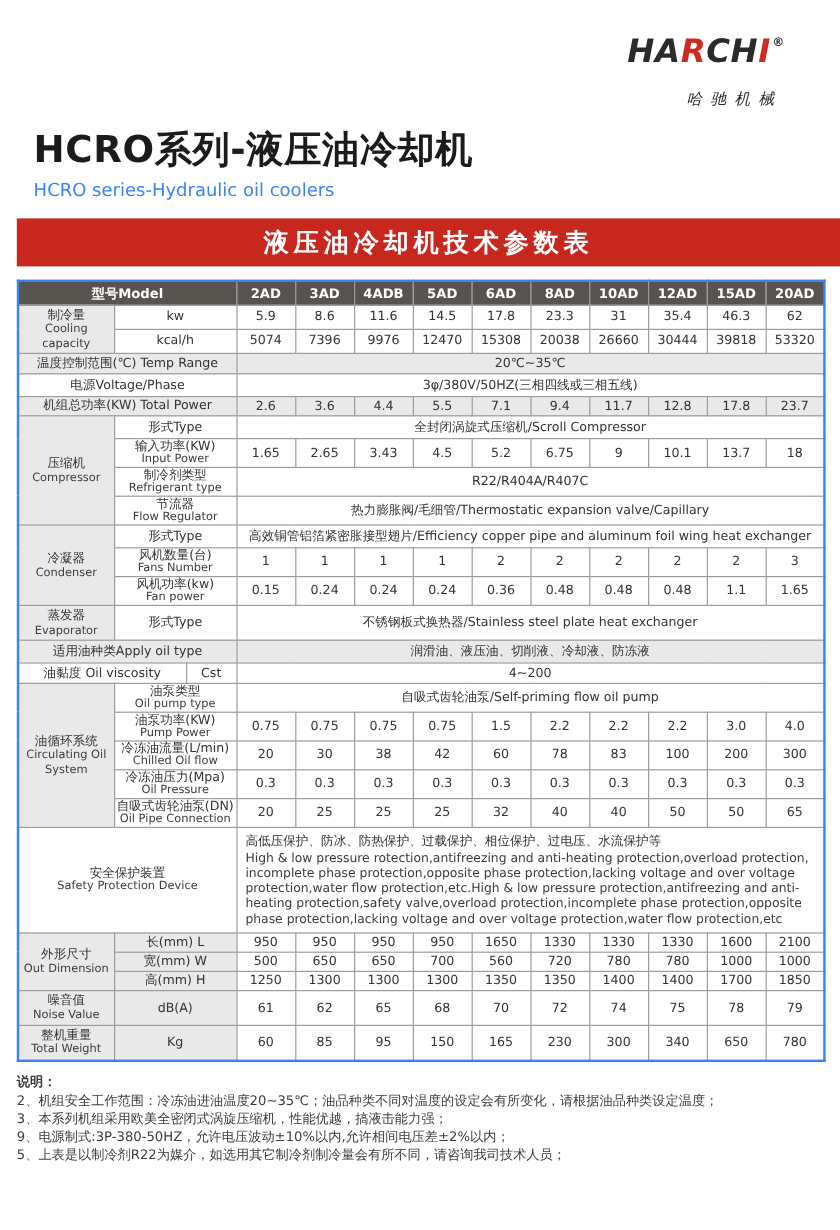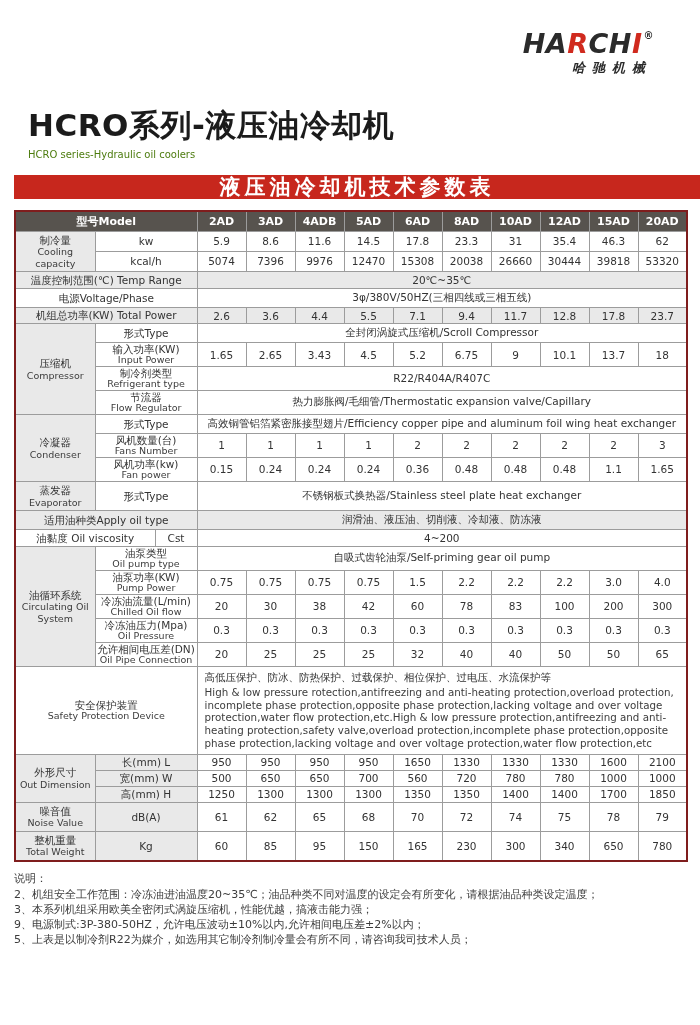--- a/index.html
+++ b/index.html
@@ -13,55 +13,55 @@
   html,body{width:700px;height:1025px;overflow:hidden;background:#fff;
     font-family:"DejaVu Sans","Liberation Sans",sans-serif;color:var(--ink);}
   .page{position:relative;width:700px;height:1025px;}
 
   
   .logo{position:absolute;top:30px;right:46px;text-align:right;}
   .logo-word{font-size:27px;font-weight:900;font-style:italic;letter-spacing:0.5px;
     color:#2b2b2b;line-height:1;white-space:nowrap;}
   .logo-word .red{color:#d02a1e;}
   .logo-word sup{font-size:10px;font-style:normal;vertical-align:14px;margin-left:1px;}
-  .logo-cn{font-size:13px;font-weight:bold;font-style:italic;letter-spacing:7px;
-    color:#2b2b2b;margin-top:2px;margin-right:2px;}
+  .logo-cn{font-size:13px;font-weight:normal;font-style:italic;letter-spacing:7px;
+    color:#2b2b2b;margin-top:17px;margin-right:2px;}
 
   
   .title-block{padding:108px 14px 0 28px;}
   .page-title{font-size:31px;font-weight:900;color:#1b1b1b;letter-spacing:0.5px;line-height:1.15;}
-  .page-subtitle{font-size:10px;color:#4d7c0f;margin-top:5px;}
+  .page-subtitle{font-size:15px;color:#3b82f6;margin-top:5px;}
 
   
-  .banner{margin:15px 0 0 14px;height:24px;background:var(--accent);color:#fff;
+  .banner{margin:15px 0 0 14px;height:40px;background:var(--accent);color:#fff;
     display:flex;align-items:center;justify-content:center;
     font-size:21px;font-weight:bold;letter-spacing:4px;}
 
   
   table{border-collapse:collapse;table-layout:fixed;width:672px;margin:11px 14px 0 14px;
-    border:2px solid #7f1d1d;}
+    border:2px solid #3b82f6;}
   td{border:1px solid var(--grid);text-align:center;vertical-align:middle;
     padding:1px 1px;color:#333;}
   .model-head{background:var(--thead);color:#fff;font-weight:bold;font-size:11px;height:18px;padding:2px 0;}
   .val{font-size:10.5px;height:16px;}
   .lbl{font-size:10.5px;line-height:1.15;padding:0 1px;}
   .lbl .en{font-size:9.5px;color:#3c3c3c;}
   .g{background:var(--shade);font-size:10.5px;line-height:1.2;padding:2px 1px;}
   .g .en{font-size:9.5px;color:#3c3c3c;}
   .gray{background:var(--shade);}
   tr.shade-row td{background:var(--shade);}
   .merged{font-size:10.5px;padding:2px 4px;}
   .merged.left{text-align:left;padding:4px 7px;}
   .merged .cn{text-align:left;font-size:10.5px;margin-bottom:1px;}
   .merged .en-block{text-align:left;font-size:10.3px;line-height:1.24;color:#3c3c3c;}
   .unit{font-size:10.5px;}
 
   
   .notes{margin:9px 14px 0 14px;font-size:11px;line-height:15px;color:#3c3c3c;}
-  .notes .note-head{margin-bottom:1px;}
+  .notes .note-head{margin-bottom:1px;font-weight:bold;}
 </style>
 </head>
 <body>
 
 <div class="page">
 
   <div class="logo">
     <div class="logo-word"><span>HA</span><span class="red">R</span><span>CH</span><span class="red">I</span><sup>®</sup></div>
     <div class="logo-cn">哈驰机械</div>
   </div>
@@ -273,21 +273,21 @@
         </tr>
         <tr>
           <td class="g" rowspan="5">
             <div class="cn">油循环系统</div>
             <div class="en">Circulating Oil System</div>
           </td>
           <td class="lbl" colspan="2">
             <div class="cn">油泵类型</div>
             <div class="en">Oil pump type</div>
           </td>
-          <td class="merged" colspan="10">自吸式齿轮油泵/Self-priming gear oil pump</td>
+          <td class="merged" colspan="10">自吸式齿轮油泵/Self-priming flow oil pump</td>
         </tr>
         <tr>
           <td class="lbl" colspan="2">
             <div class="cn">油泵功率(KW)</div>
             <div class="en">Pump Power</div>
           </td>
           <td class="val">0.75</td>
           <td class="val">0.75</td>
           <td class="val">0.75</td>
           <td class="val">0.75</td>
@@ -325,21 +325,21 @@
           <td class="val">0.3</td>
           <td class="val">0.3</td>
           <td class="val">0.3</td>
           <td class="val">0.3</td>
           <td class="val">0.3</td>
           <td class="val">0.3</td>
           <td class="val">0.3</td>
         </tr>
         <tr>
           <td class="lbl" colspan="2">
-            <div class="cn">允许相间电压差(DN)</div>
+            <div class="cn">自吸式齿轮油泵(DN)</div>
             <div class="en">Oil Pipe Connection</div>
           </td>
           <td class="val">20</td>
           <td class="val">25</td>
           <td class="val">25</td>
           <td class="val">25</td>
           <td class="val">32</td>
           <td class="val">40</td>
           <td class="val">40</td>
           <td class="val">50</td>

